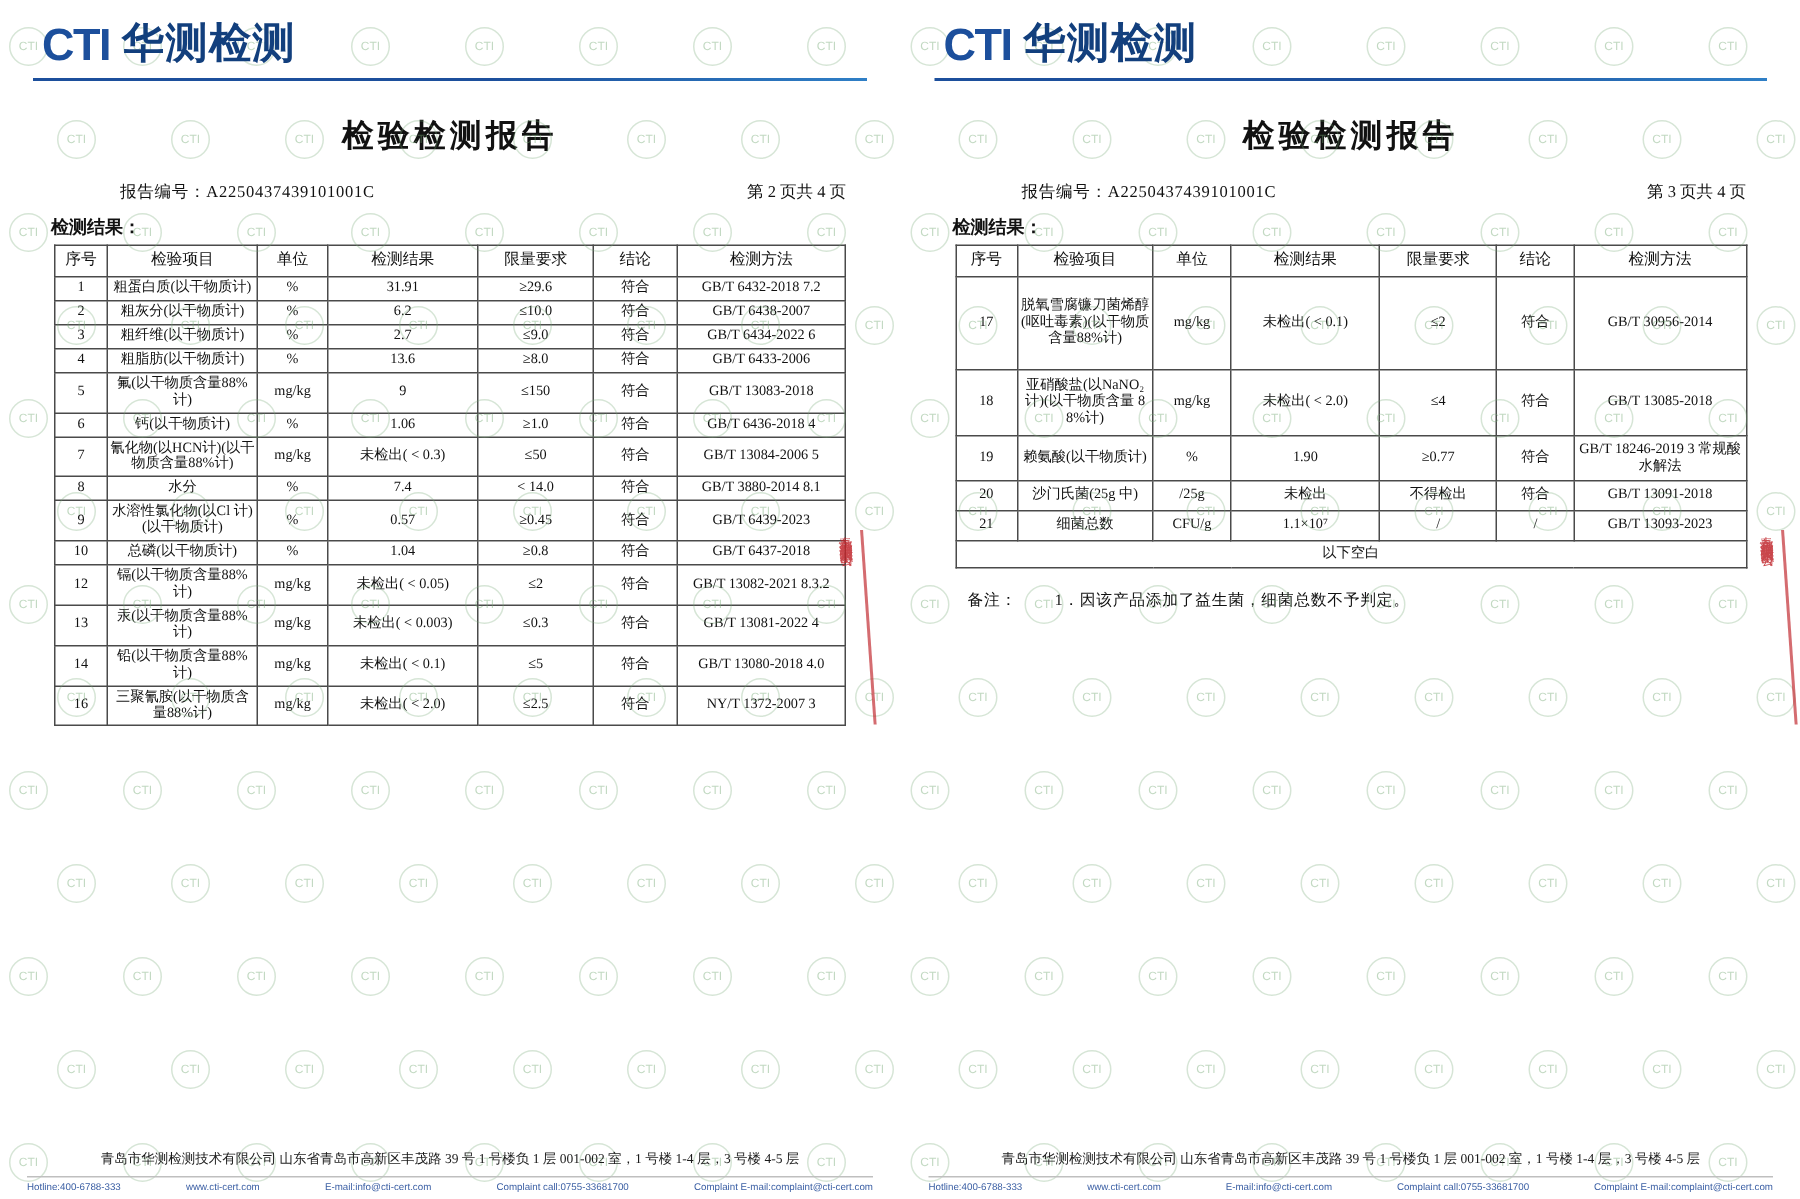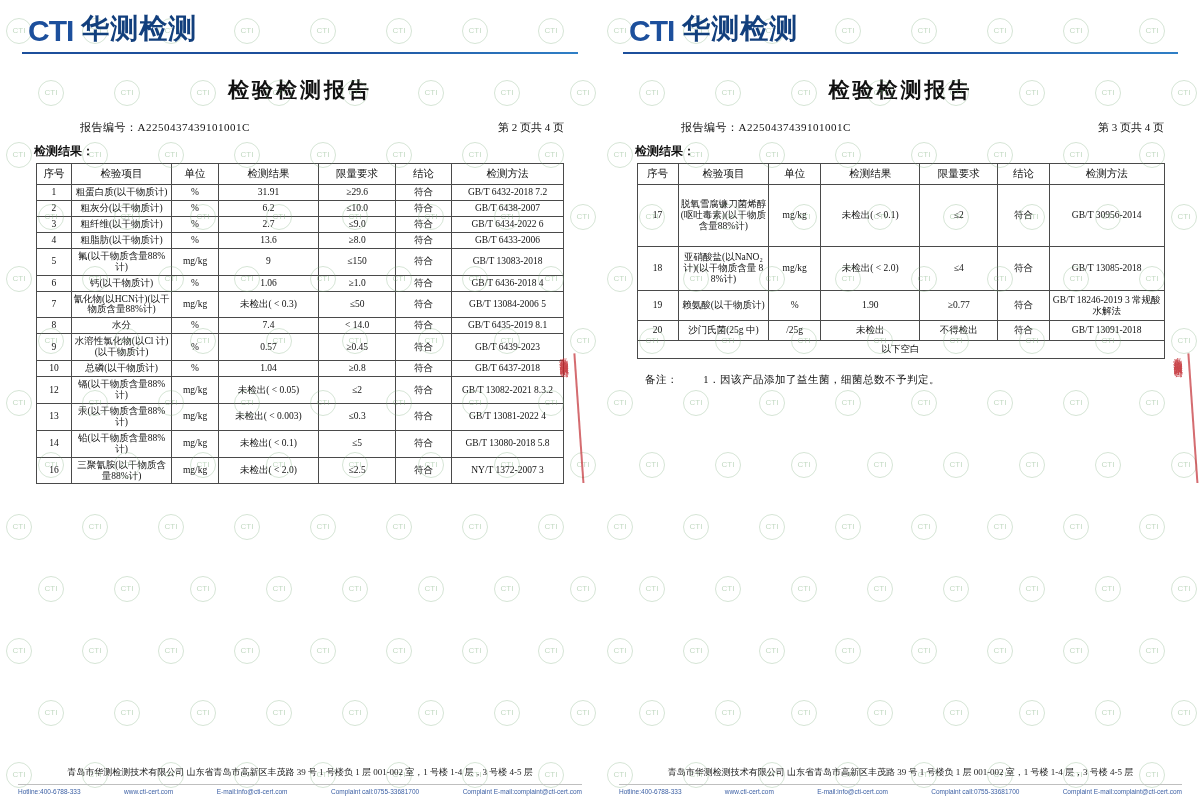--- a/index.html
+++ b/index.html
@@ -372,21 +372,21 @@
             <td>符合</td>
             <td>GB/T 13084-2006 5</td>
           </tr>
         <tr>
             <td>8</td>
             <td>水分</td>
             <td>%</td>
             <td>7.4</td>
             <td>&lt; 14.0</td>
             <td>符合</td>
-            <td>GB/T 6435-2019 8.1</td>
+            <td>GB/T 3880-2014 8.1</td>
           </tr>
         <tr>
             <td>9</td>
             <td>水溶性氯化物(以Cl 计)(以干物质计)</td>
             <td>%</td>
             <td>0.57</td>
             <td>≥0.45</td>
             <td>符合</td>
             <td>GB/T 6439-2023</td>
           </tr>
@@ -417,21 +417,21 @@
             <td>符合</td>
             <td>GB/T 13081-2022 4</td>
           </tr>
         <tr>
             <td>14</td>
             <td>铅(以干物质含量88%计)</td>
             <td>mg/kg</td>
             <td>未检出( &lt; 0.1)</td>
             <td>≤5</td>
             <td>符合</td>
-            <td>GB/T 13080-2018 5.8</td>
+            <td>GB/T 13080-2018 4.0</td>
           </tr>
         <tr>
             <td>16</td>
             <td>三聚氰胺(以干物质含量88%计)</td>
             <td>mg/kg</td>
             <td>未检出( &lt; 2.0)</td>
             <td>≤2.5</td>
             <td>符合</td>
             <td>NY/T 1372-2007 3</td>
           </tr>
@@ -631,20 +631,29 @@
           </tr>
         <tr style="height:20px">
             <td>20</td>
             <td>沙门氏菌(25g 中)</td>
             <td>/25g</td>
             <td>未检出</td>
             <td>不得检出</td>
             <td>符合</td>
             <td>GB/T 13091-2018</td>
           </tr>
+        <tr style="height:20px">
+            <td>21</td>
+            <td>细菌总数</td>
+            <td>CFU/g</td>
+            <td>1.1×10⁷</td>
+            <td>/</td>
+            <td>/</td>
+            <td>GB/T 13093-2023</td>
+          </tr>
         <tr class="blank-row">
           <td colspan="7">以下空白</td>
         </tr>
       </tbody>
     </table>
 
     <div class="note">
       <span>备注：</span>
       <span class="n-idx">1．因该产品添加了益生菌，细菌总数不予判定。</span>
     </div>

